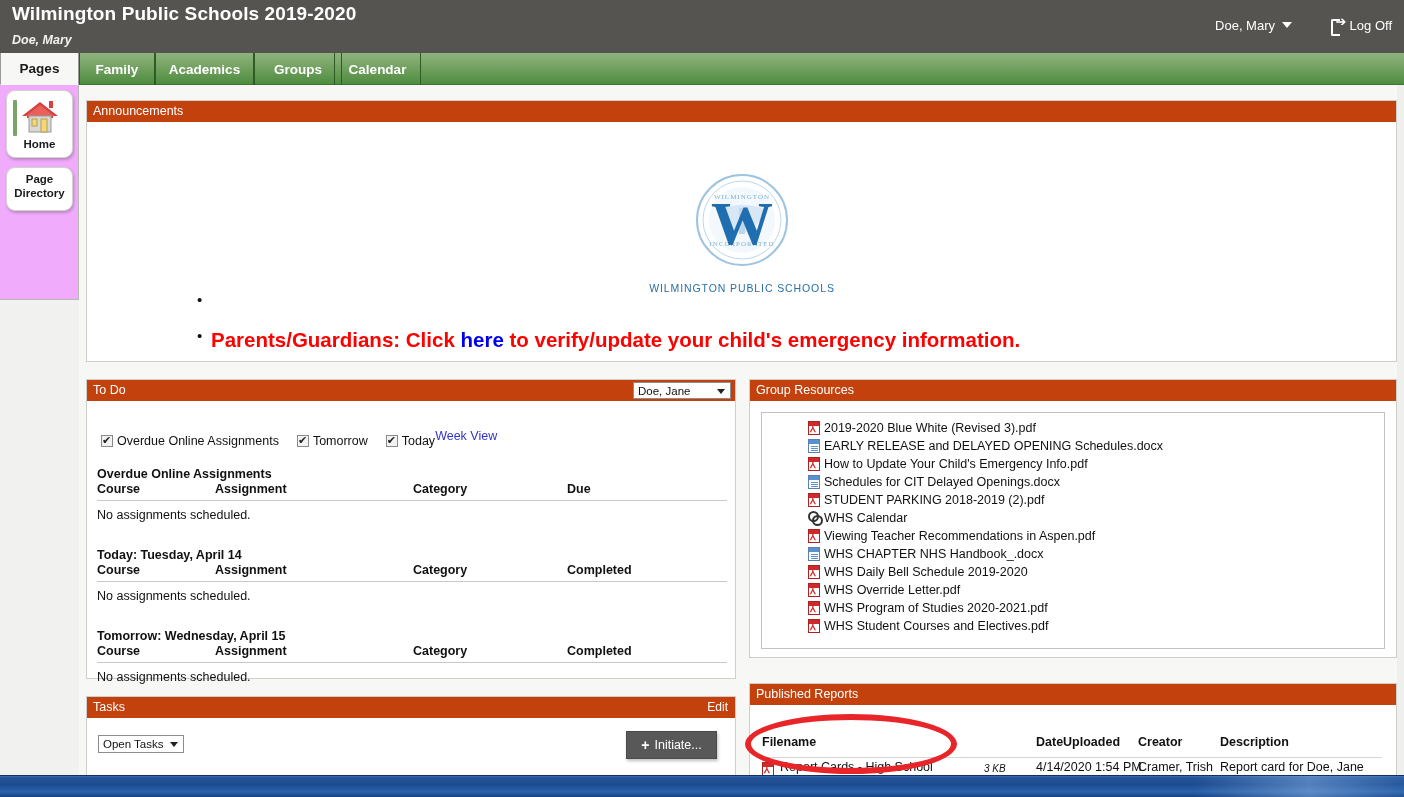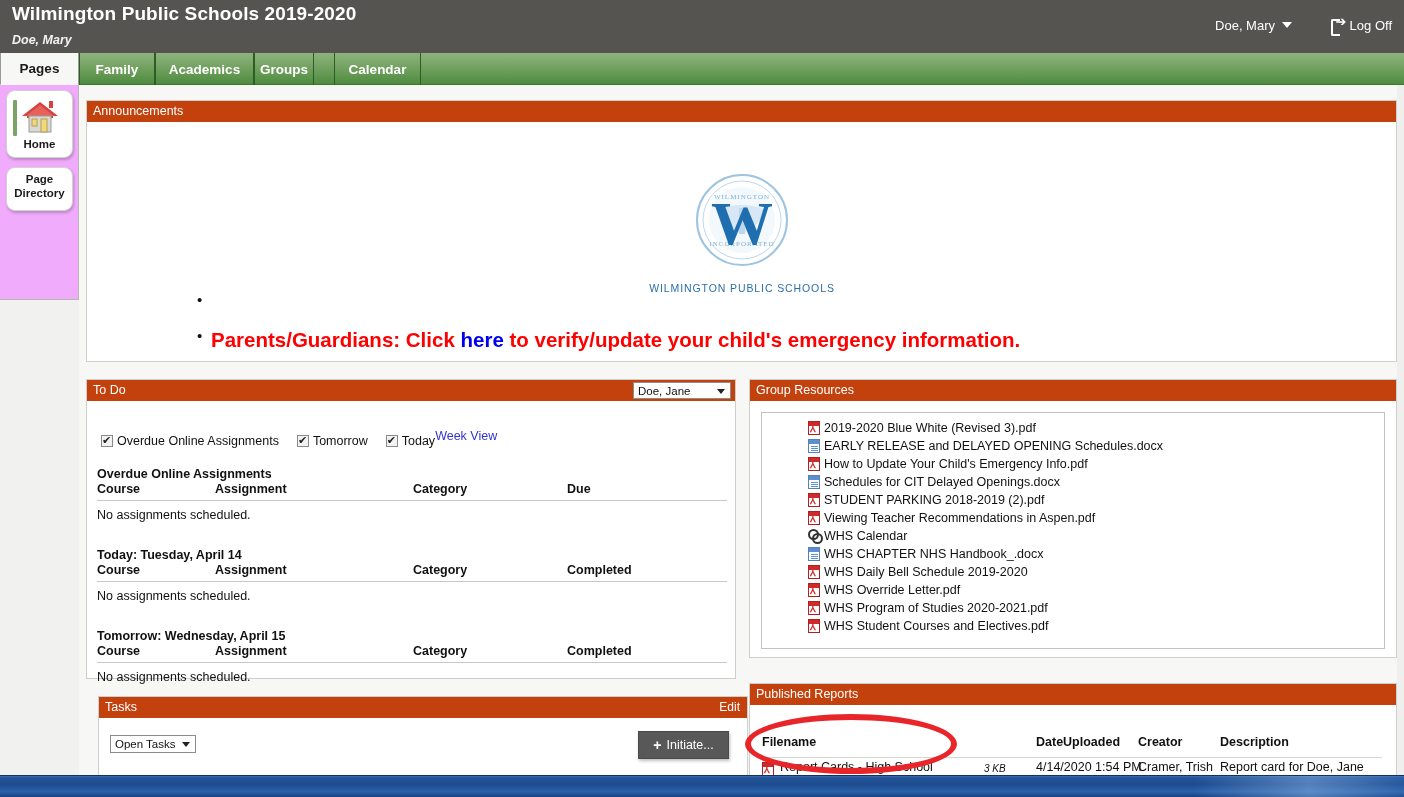--- a/index.html
+++ b/index.html
@@ -208,21 +208,21 @@
   .sec-cols span {
     position: absolute; top: 0; font-size: 12.5px; font-weight: bold; color: #111;
   }
   .c-course { left: 0; }
   .c-assign { left: 118px; }
   .c-cat    { left: 316px; }
   .c-due    { left: 470px; }
   .sec-empty { font-size: 12.5px; color: #111; margin-top: 7px; }
 
   
-  #tasks { left: 86px; top: 696px; width: 650px; height: 99px; margin-left: 12px; }
+  #tasks { left: 86px; top: 696px; width: 650px; height: 99px; }
   .tasks-select {
     position: absolute; left: 11px; top: 17px;
     width: 86px; height: 18px;
     background: #ffffff; border: 1px solid #8d8d8d;
     font-size: 11.5px; color: #111; cursor: pointer;
     padding: 0 0 0 4px; line-height: 17px;
   }
   .tasks-select .caret {
     position: absolute; right: 5px; top: 6px;
     border-left: 4px solid transparent; border-right: 4px solid transparent;
@@ -360,21 +360,21 @@
   <div class="tabstrip">
     <div class="tab active" style="left:0px;width:79px;">
       <span>Pages</span>
     </div>
     <div class="tab" style="left:79px;width:76px;">
       <span>Family</span>
     </div>
     <div class="tab" style="left:155px;width:99px;">
       <span>Academics</span>
     </div>
-    <div class="tab" style="left:254px;width:60px;">
+    <div class="tab" style="left:254px;width:88px;">
       <span>Groups</span>
     </div>
     <div class="tab" style="left:334px;width:87px;">
       <span>Calendar</span>
     </div>
   </div>
 
   <div class="pagebg"></div>
   <div class="sidestrip"></div>
   <div class="scroll-gutter"></div>
@@ -525,29 +525,29 @@
           <span>Schedules for CIT Delayed Openings.docx</span>
         </div>
         <div class="res-item">
           <span class="fi">
               <span class="icon-pdf"></span>
             </span>
           <span>STUDENT PARKING 2018-2019 (2).pdf</span>
         </div>
         <div class="res-item">
           <span class="fi">
+              <span class="icon-link"></span>
+            </span>
+          <span>WHS Calendar</span>
+        </div>
+        <div class="res-item">
+          <span class="fi">
               <span class="icon-pdf"></span>
             </span>
           <span>Viewing Teacher Recommendations in Aspen.pdf</span>
-        </div>
-        <div class="res-item">
-          <span class="fi">
-              <span class="icon-link"></span>
-            </span>
-          <span>WHS Calendar</span>
         </div>
         <div class="res-item">
           <span class="fi">
               <span class="icon-doc"></span>
             </span>
           <span>WHS CHAPTER NHS Handbook_.docx</span>
         </div>
         <div class="res-item">
           <span class="fi">
               <span class="icon-pdf"></span>

